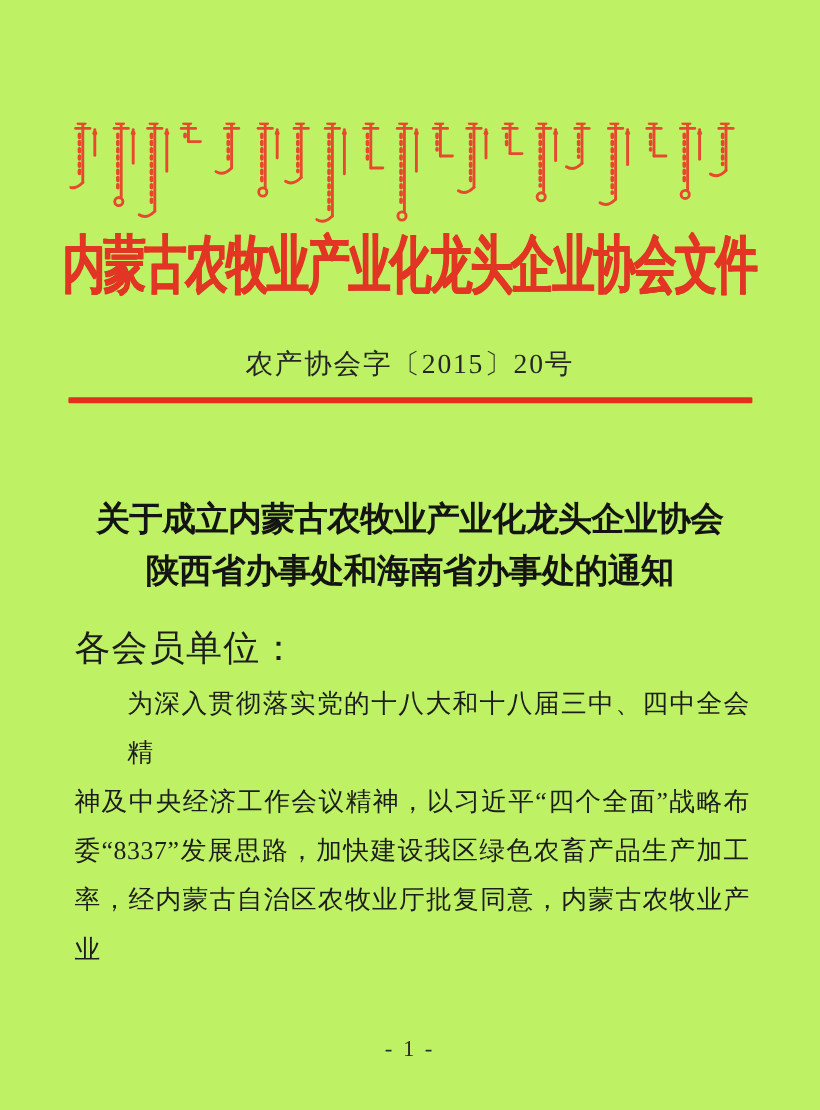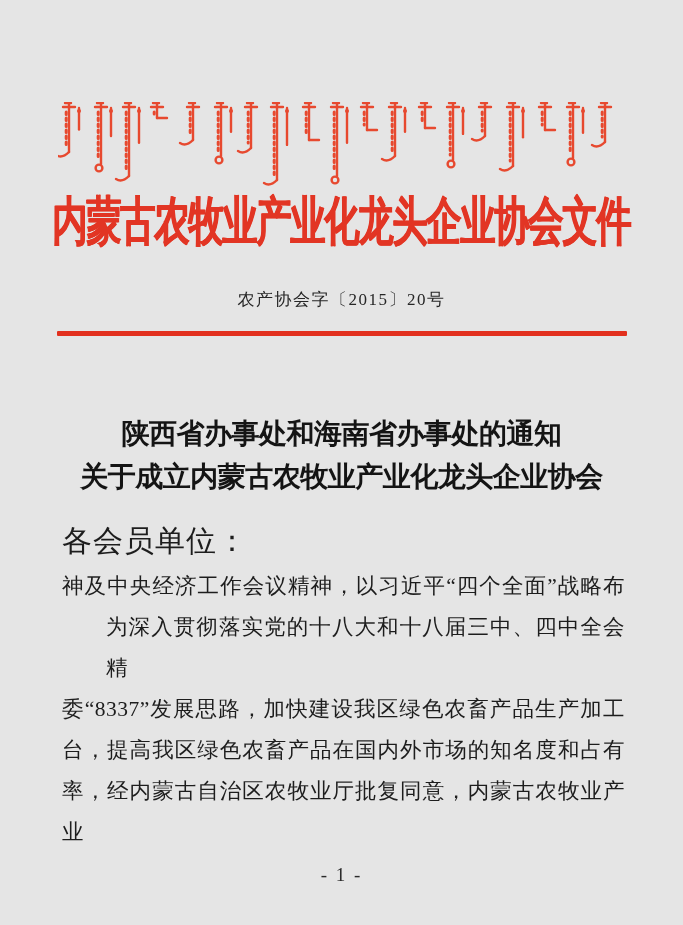--- a/index.html
+++ b/index.html
@@ -1,36 +1,36 @@
 <!DOCTYPE html>
 <html><head>
 <meta charset="utf-8">
 <style>
   html,body{margin:0;padding:0;background:#ffffff;}
   .page{
-    position:relative;width:683px;height:925px;background:#e5e5e5;overflow:hidden;
+    position:relative;width:683px;height:925px;background:#bef264;overflow:hidden;
     font-family:"Liberation Serif","DejaVu Serif",serif;color:#1d1d1d;
   }
   
   .banner{position:absolute;left:58px;top:102px;width:572px;height:150px;}
   .banner svg{width:100%;height:100%;display:block;}
   .ms{stroke:#e7492f;stroke-width:2.4;fill:none;stroke-linecap:round;stroke-linejoin:round;}
   .teeth{stroke-width:3;stroke-dasharray:2.5 3.5;}
   .msf{fill:#e7492f;stroke:none;}
   
   .org-title{
     position:absolute;top:186px;left:0;width:683px;text-align:center;
     color:#e23524;font-weight:900;font-size:35px;letter-spacing:-1px;white-space:nowrap;
     transform:scaleY(1.5);transform-origin:50% 0;
     text-shadow:0.6px 0 0 #e23524, -0.6px 0 0 #e23524;
   }
   
   .doc-number{
     position:absolute;top:288px;left:0;width:683px;text-align:center;
-    font-size:17px;letter-spacing:1.5px;color:#262626;
+    font-size:23px;letter-spacing:1.5px;color:#262626;
   }
   
   .red-line{position:absolute;top:331px;left:57px;width:570px;height:5px;background:#e2301e;border-radius:1px;}
   
   .doc-title{
     position:absolute;top:412px;left:0;width:683px;text-align:center;
     font-weight:bold;color:#141414;font-size:28px;line-height:43px;letter-spacing:-0.5px;
   }
   
   .body-text{position:absolute;left:62px;top:524px;width:563px;}
@@ -190,28 +190,27 @@
       </svg>
   </div>
 
   <div class="org-title">内蒙古农牧业产业化龙头企业协会文件</div>
 
   <div class="doc-number">农产协会字〔2015〕20号</div>
 
   <div class="red-line"></div>
 
   <div class="doc-title">
+    <div>关于成立内蒙古农牧业产业化龙头企业协会</div>
     <div>陕西省办事处和海南省办事处的通知</div>
-    <div>关于成立内蒙古农牧业产业化龙头企业协会</div>
   </div>
 
   <div class="body-text">
     <div class="salutation">各会员单位：</div>
+    <div class="para-line first">为深入贯彻落实党的十八大和十八届三中、四中全会精</div>
     <div class="para-line">神及中央经济工作会议精神，以习近平“四个全面”战略布</div>
-    <div class="para-line first">为深入贯彻落实党的十八大和十八届三中、四中全会精</div>
     <div class="para-line">委“8337”发展思路，加快建设我区绿色农畜产品生产加工</div>
-    <div class="para-line">台，提高我区绿色农畜产品在国内外市场的知名度和占有</div>
     <div class="para-line">率，经内蒙古自治区农牧业厅批复同意，内蒙古农牧业产业</div>
   </div>
 
   <div class="page-number">- 1 -</div>
 
 </div>
 
 </body></html>

